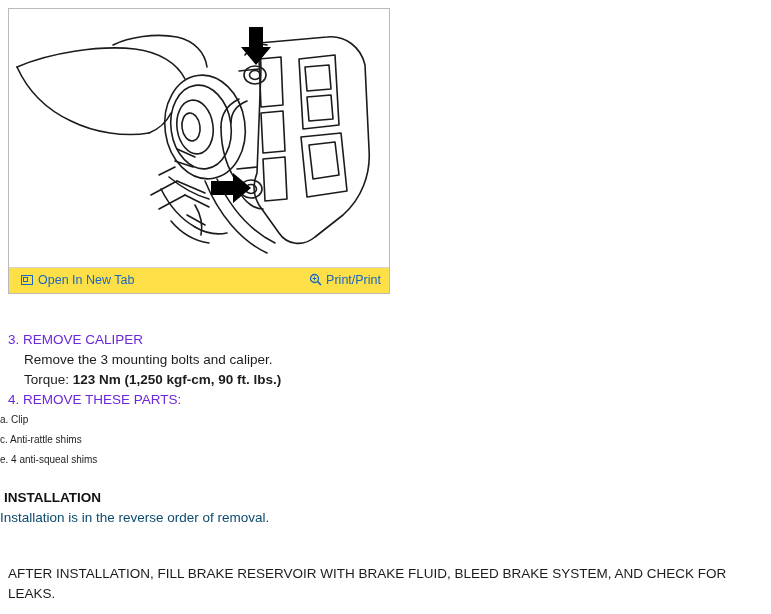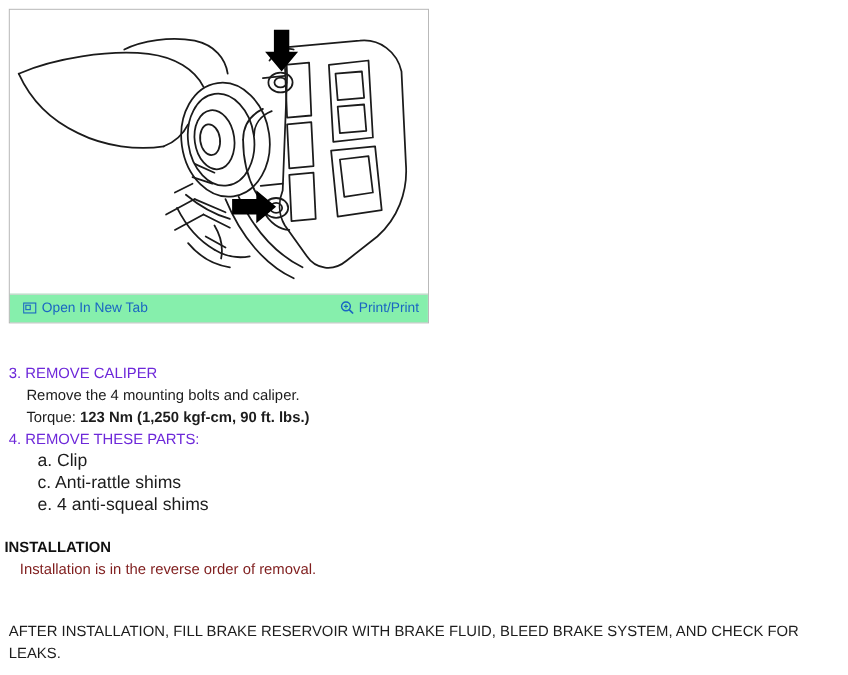--- a/index.html
+++ b/index.html
@@ -42,21 +42,21 @@
     overflow: hidden;
     background: #ffffff;
   }
   .figure-toolbar {
     position: absolute;
     left: 0;
     bottom: 0;
     width: 380px;
     height: 26px;
     border-top: 1px solid #d4d4d4;
-    background: #86efac;
+    background: #fde047;
     box-sizing: border-box;
   }
   .tool-link {
     position: absolute;
     top: 4px;
     font-size: 12.5px;
     color: #1a66c2;
     text-decoration: none;
     white-space: nowrap;
     cursor: pointer;
@@ -84,39 +84,38 @@
     color: #6d28d9;
   }
   .step-title { margin-left: 0px; }
   .sub {
     padding-left: 24px;
     line-height: 20px;
     font-size: 13.5px;
     color: #1c1c1c;
   }
   .sub2 {
-    padding-left: 34px;
-    line-height: 20px;
-    font-size: 16px;
+    line-height: 20px;
+    font-size: 10px;
     color: #1c1c1c;
   }
   .torque-value { font-weight: bold; }
   .section-head {
     padding-left: 4px;
     margin-top: 18px;
     font-size: 13.5px;
     font-weight: bold;
     color: #111111;
     line-height: 20px;
   }
   .plain {
-    padding-left: 18px;
-    line-height: 20px;
-    font-size: 13.5px;
-    color: #7f1d1d;
+    padding-left: 0;
+    line-height: 20px;
+    font-size: 13.5px;
+    color: #0c4a6e;
   }
   .plain-wide {
     padding-left: 8px;
     line-height: 20px;
     font-size: 13.5px;
     color: #1c1c1c;
     margin-top: 36px;
   }
 </style>
 </head>
@@ -214,21 +213,21 @@
             <line x1="5.5" y1="3.6" x2="5.5" y2="7.4" stroke="#1a66c2" stroke-width="1"></line>
           </svg>
         </span><span>Print/Print</span>
       </a>
     </div>
   </div>
 
   <div class="body-text">
 
     <div class="step step-title">3. REMOVE CALIPER</div>
-    <div class="sub">Remove the 4 mounting bolts and caliper.</div>
+    <div class="sub">Remove the 3 mounting bolts and caliper.</div>
     <div class="sub"><span>Torque: </span><span class="torque-value">123 Nm (1,250 kgf-cm, 90 ft. lbs.)</span></div>
 
     <div class="step step-title">4. REMOVE THESE PARTS:</div>
     <div class="sub2">a. Clip</div>
     <div class="sub2">c. Anti-rattle shims</div>
     <div class="sub2">e. 4 anti-squeal shims</div>
 
     <div class="section-head">INSTALLATION</div>
     <div class="plain">Installation is in the reverse order of removal.</div>
     <div class="plain-wide">AFTER INSTALLATION, FILL BRAKE RESERVOIR WITH BRAKE FLUID, BLEED BRAKE SYSTEM, AND CHECK FOR LEAKS.</div>

